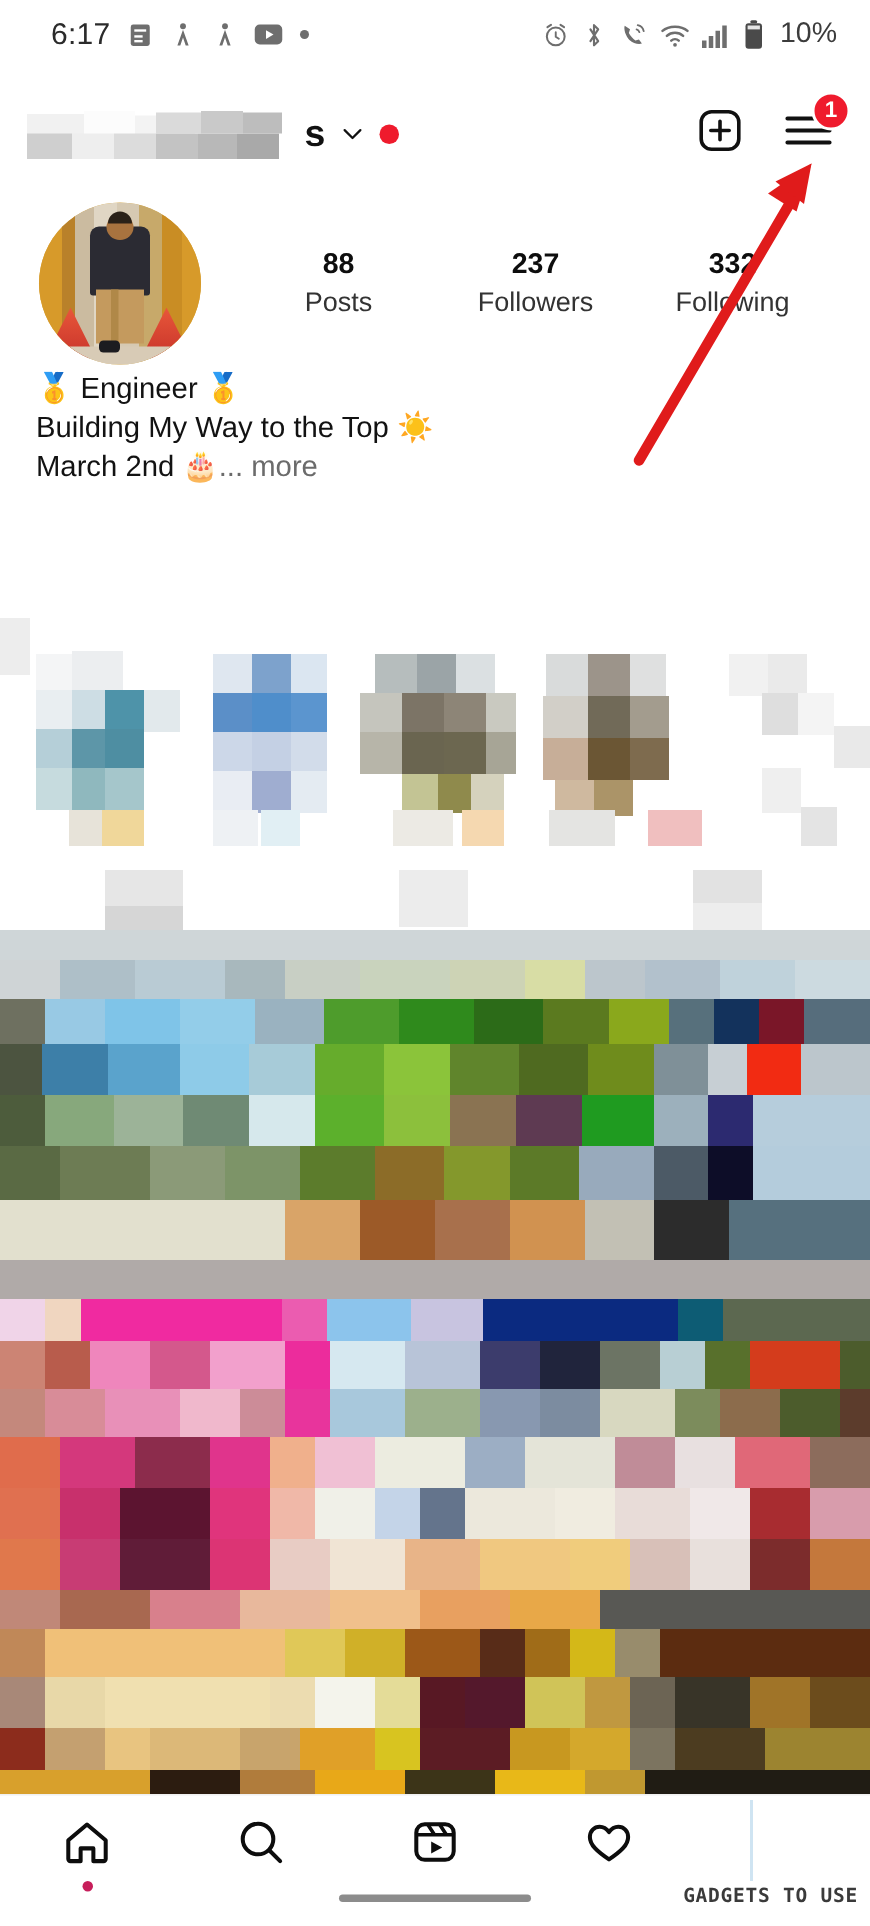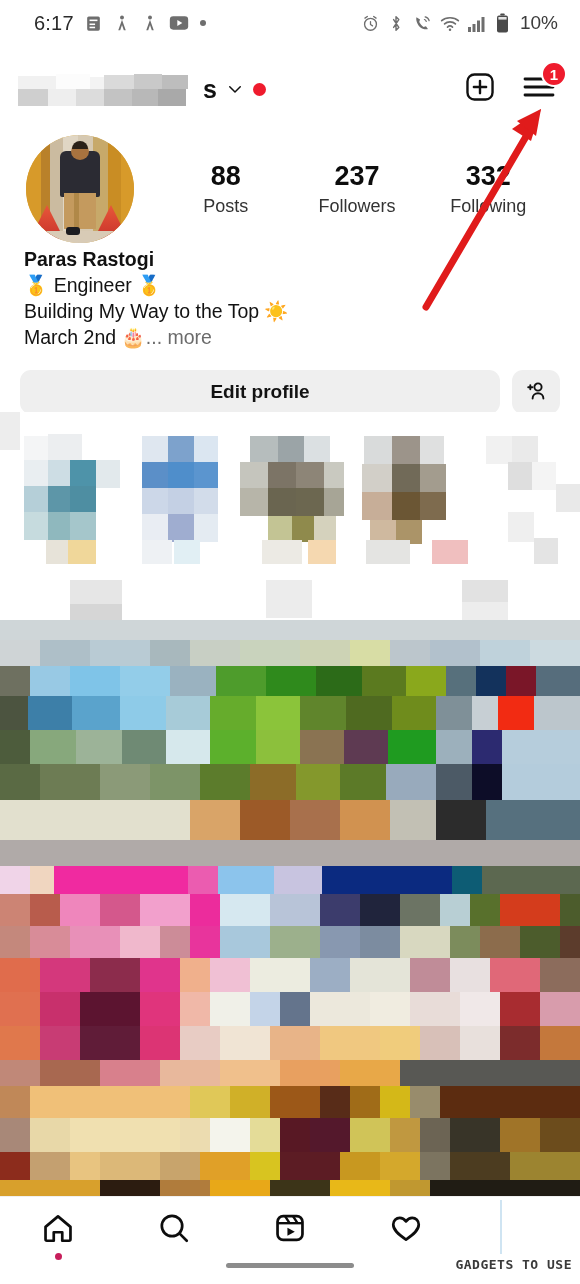--- a/index.html
+++ b/index.html
@@ -54,21 +54,21 @@
     position: absolute; top: 133px; left: 0; width: 580px; height: 112px;
     display: flex; align-items: center; padding: 0 26px;
   }
   .avatar {
     width: 108px; height: 108px; border-radius: 50%; overflow: hidden;
     flex: none; position: relative; background: #d8a63c;
   }
   .avatar .layer { position: absolute; }
   .stats { display: flex; flex: 1; margin-left: 26px; }
   .stat { flex: 1; text-align: center; }
-  .stat-num { font-size: 27px; font-weight: 700; color: #0d0d0d; line-height: 1.15; }
+  .stat-num { font-size: 19px; font-weight: 700; color: #0d0d0d; line-height: 1.15; }
   .stat-lab { font-size: 18px; color: #333; margin-top: 3px; }
 
   
   .bio { position: absolute; top: 246px; left: 24px; width: 430px; }
   .bio-name { font-size: 19.5px; font-weight: 700; color: #111; line-height: 26px; }
   .bio-line { font-size: 19.5px; color: #121212; line-height: 26px; white-space: nowrap; }
   .more { color: #6b6b6b; }
 
   
   .btnrow { position: absolute; top: 368px; left: 0; width: 580px; height: 48px; display: flex; align-items: center; padding: 0 20px; gap: 12px; }
@@ -263,38 +263,25 @@
         <div class="stat-lab">Followers</div>
       </div>
       <div class="stat">
         <div class="stat-num">332</div>
         <div class="stat-lab">Following</div>
       </div>
     </div>
   </div>
 
   <div class="bio">
-    <div class="bio-name">Paras Rastogi</div>
     <div class="bio-line">🥇 Engineer 🥇</div>
     <div class="bio-line">Building My Way to the Top ☀️</div>
     <div class="bio-line"><span>March 2nd 🎂</span><span class="more">... more</span></div>
   </div>
 
-  <div class="btnrow">
-    <button class="edit-btn">Edit profile</button>
-    <button class="adduser-btn">
-      <span>
-        <svg width="24" height="24" viewBox="0 0 24 24">
-            <circle cx="14" cy="8" r="3.6" fill="none" stroke="#111" stroke-width="1.9"></circle>
-            <path d="M8.6 19.5 C8.6 16.3 11 14.3 14 14.3 C17 14.3 19.4 16.3 19.4 19.5" fill="none" stroke="#111" stroke-width="1.9" stroke-linecap="round"></path>
-            <path d="M4.2 8.2 H8.4 M6.3 6.1 V10.3" stroke="#111" stroke-width="1.9" stroke-linecap="round"></path>
-          </svg>
-      </span>
-    </button>
-  </div>
 
   <div class="highlights">
     <div class="hl-cell" style="left:0;top:0;width:20px;height:38px;background:#ededed;"></div>
 
     <div class="hl-cell" style="left:24px;top:24px;width:36px;height:28px;background:#f4f5f6;"></div>
     <div class="hl-cell" style="left:48px;top:22px;width:34px;height:30px;background:#eceef0;"></div>
     <div class="hl-cell" style="left:24px;top:48px;width:24px;height:28px;background:#e9eef1;"></div>
     <div class="hl-cell" style="left:48px;top:48px;width:24px;height:28px;background:#cddde4;"></div>
     <div class="hl-cell" style="left:70px;top:48px;width:26px;height:28px;background:#4e93a9;"></div>
     <div class="hl-cell" style="left:96px;top:48px;width:24px;height:28px;background:#e2e9ec;"></div>

